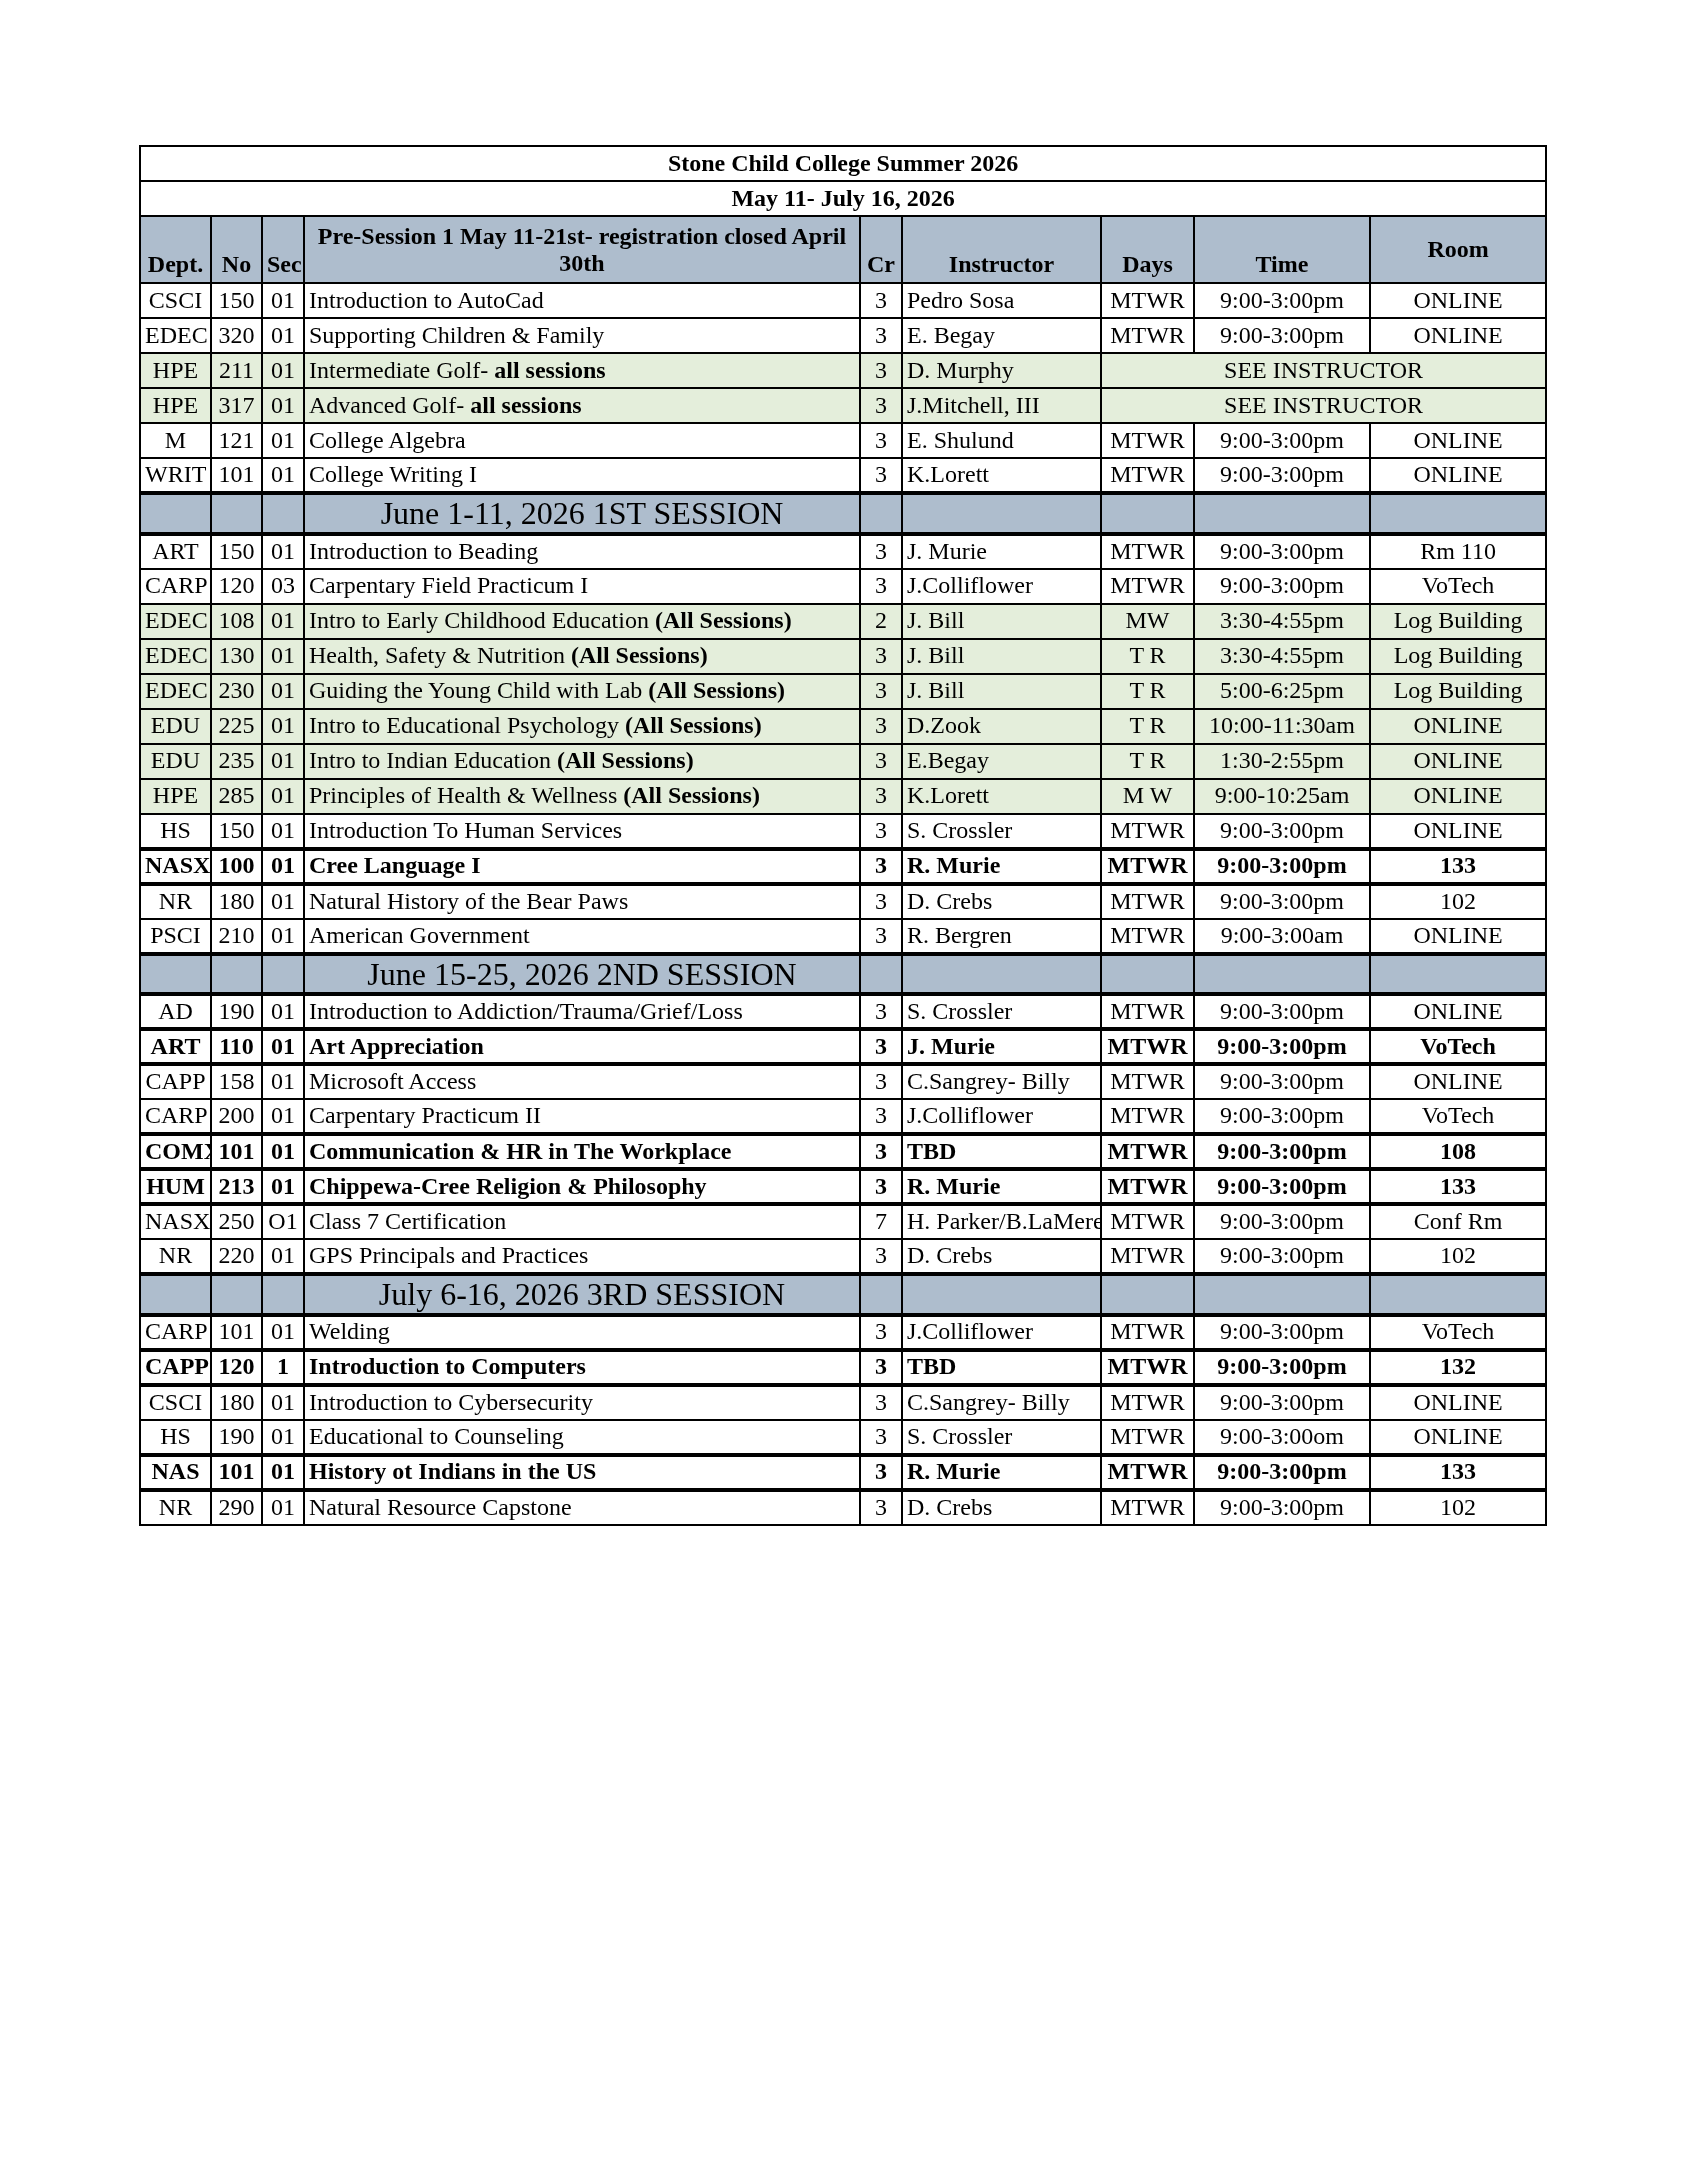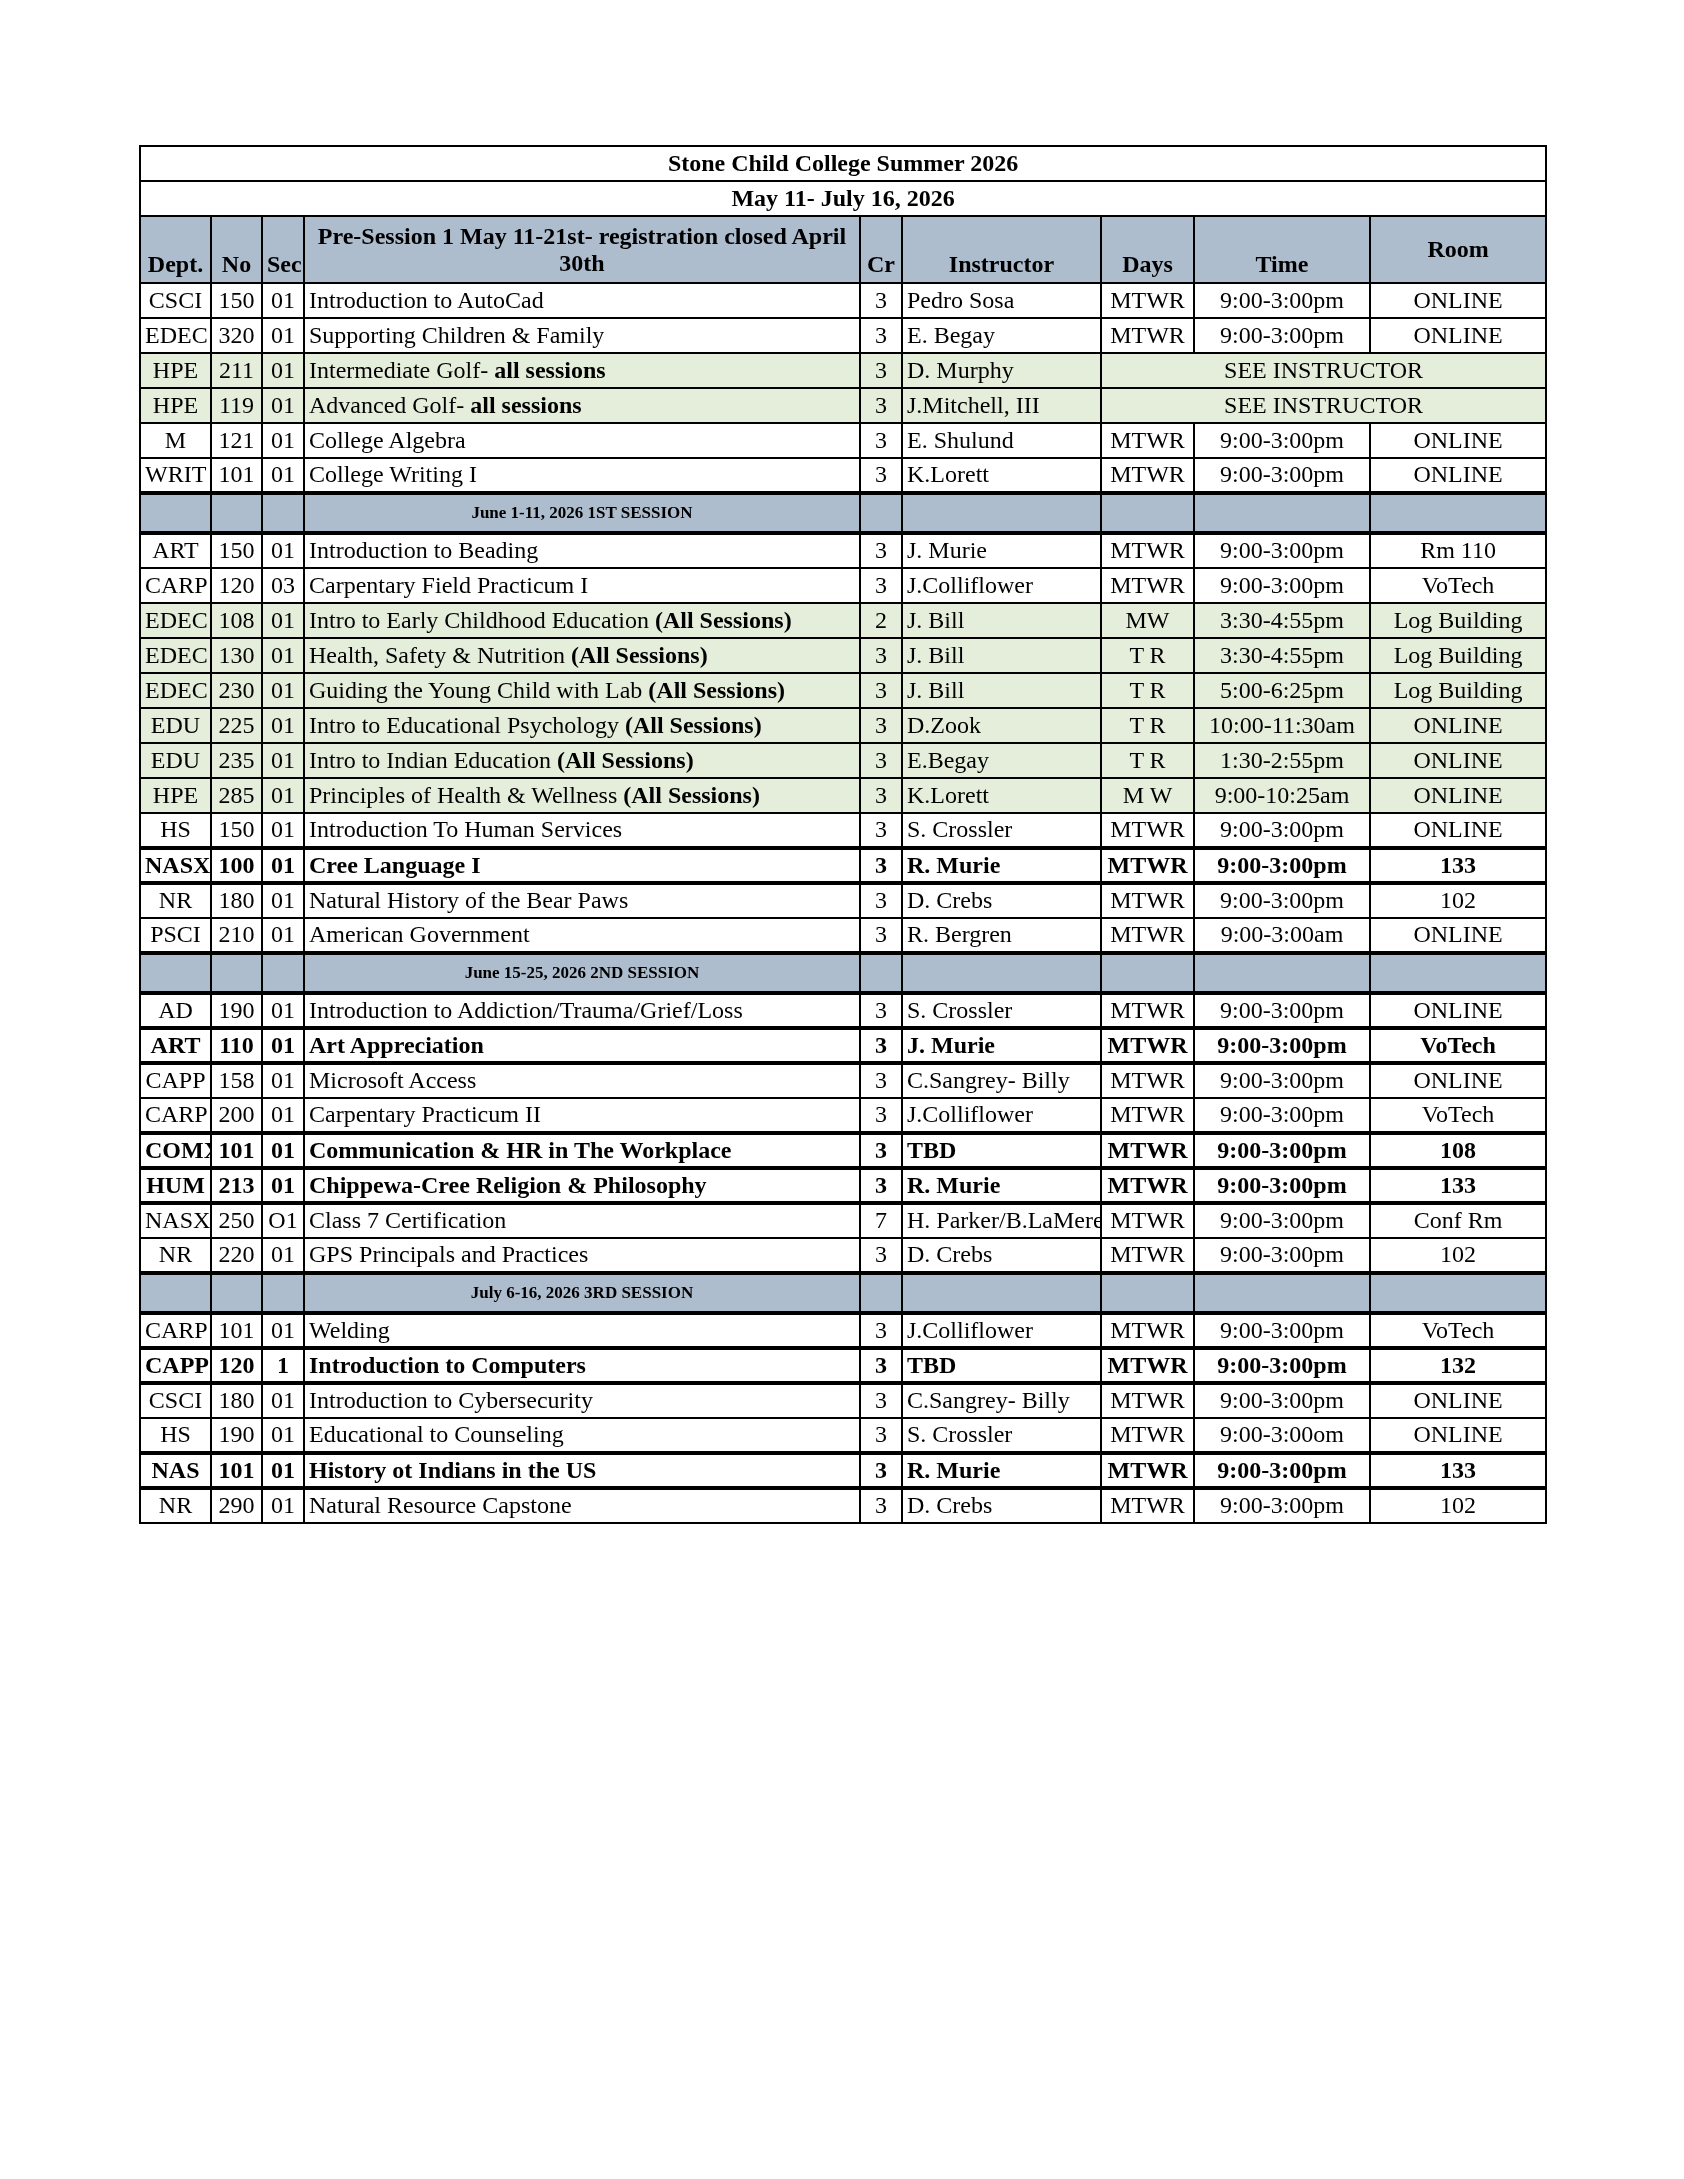--- a/index.html
+++ b/index.html
@@ -99,22 +99,22 @@
 
   
   tr.session td {
     background: #aebdcd;
     height: 40px;
     border-top-width: 4px;
     border-bottom-width: 4px;
   }
   tr.session td.session-label {
     text-align: center;
-    font-weight: bold;
-    font-size: 17px;
+    font-weight: normal;
+    font-size: 32px;
   }
 
   
   td.a-dept, td.a-no, td.a-sec, td.a-cr, td.a-days, td.a-time, td.a-room {
     text-align: center;
   }
   td.a-title, td.a-inst {
     text-align: left;
   }
   td.merged-time {
@@ -215,21 +215,21 @@
             <td class="a-dept">HPE</td>
             <td class="a-no">211</td>
             <td class="a-sec">01</td>
             <td class="a-title">Intermediate Golf- <b class="inline">all sessions</b></td>
             <td class="a-cr">3</td>
             <td class="a-inst">D. Murphy</td>
             <td class="merged-time" colspan="3">SEE INSTRUCTOR</td>
           </tr>
           <tr class="green">
             <td class="a-dept">HPE</td>
-            <td class="a-no">119</td>
+            <td class="a-no">317</td>
             <td class="a-sec">01</td>
             <td class="a-title">Advanced Golf- <b class="inline">all sessions</b></td>
             <td class="a-cr">3</td>
             <td class="a-inst">J.Mitchell, III</td>
             <td class="merged-time" colspan="3">SEE INSTRUCTOR</td>
           </tr>
           <tr>
             <td class="a-dept">M</td>
             <td class="a-no">121</td>
             <td class="a-sec">01</td>

